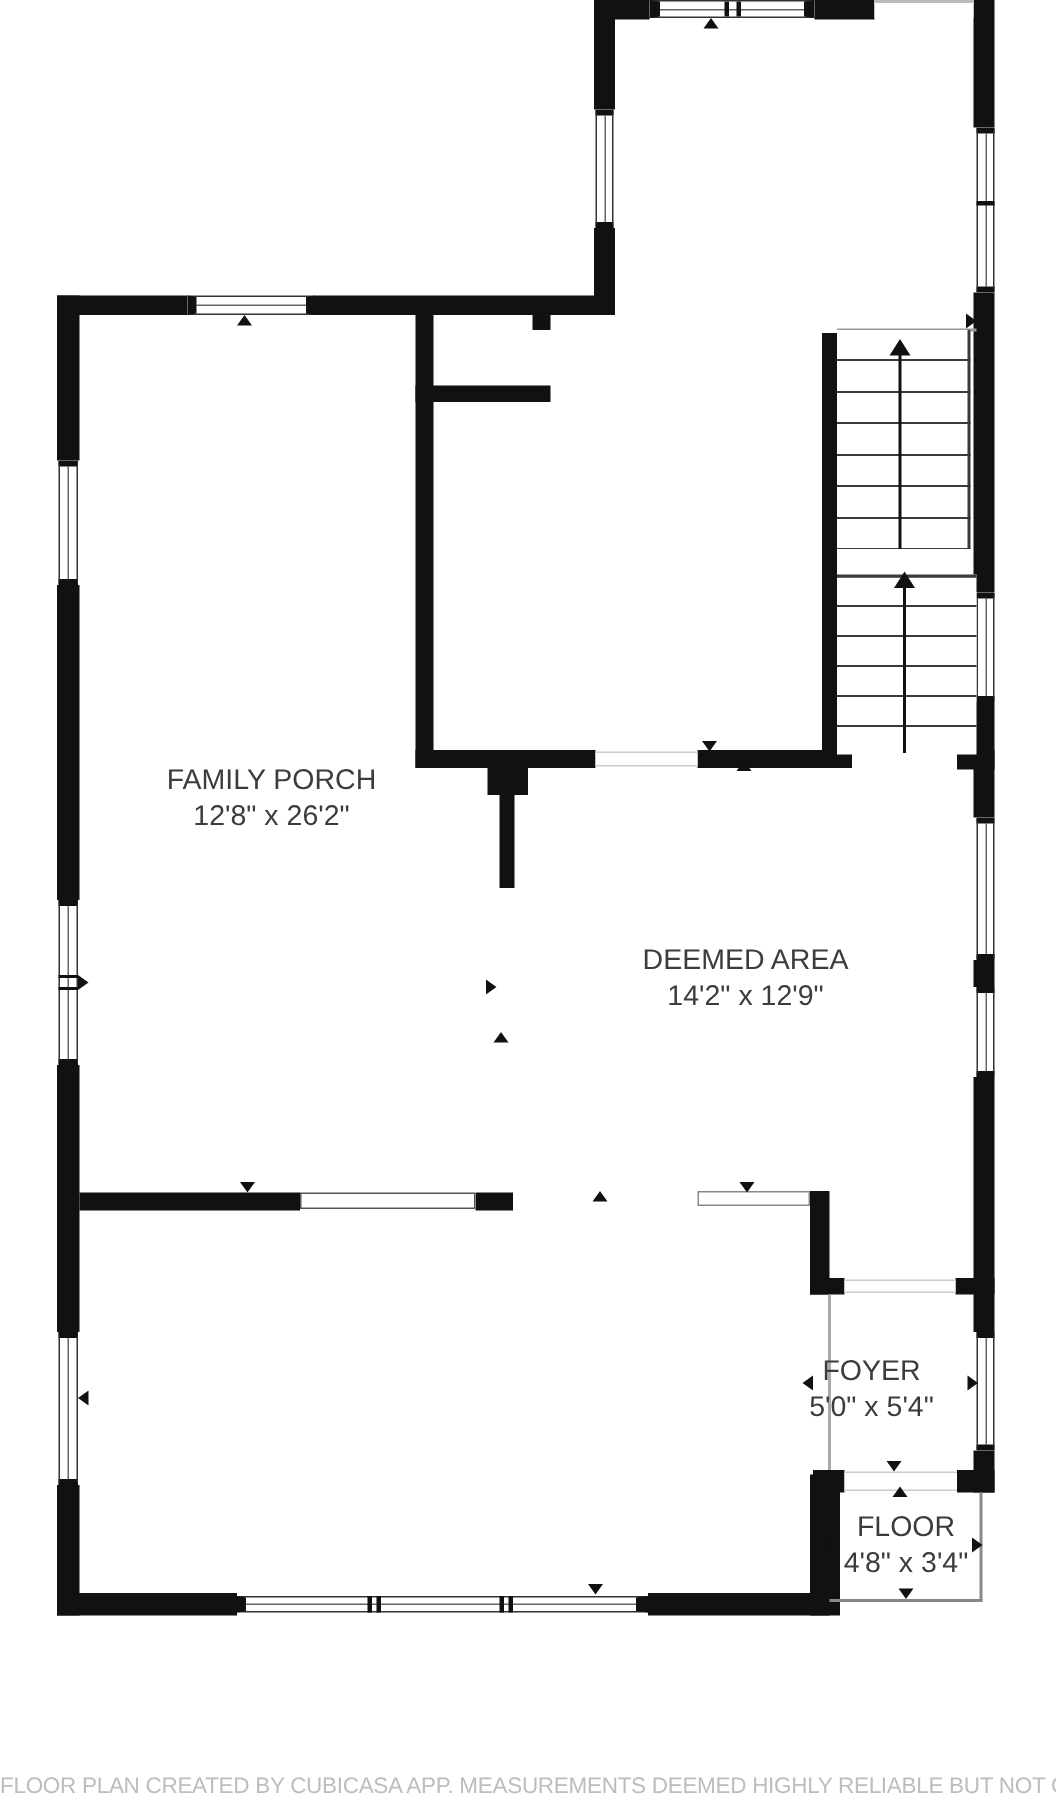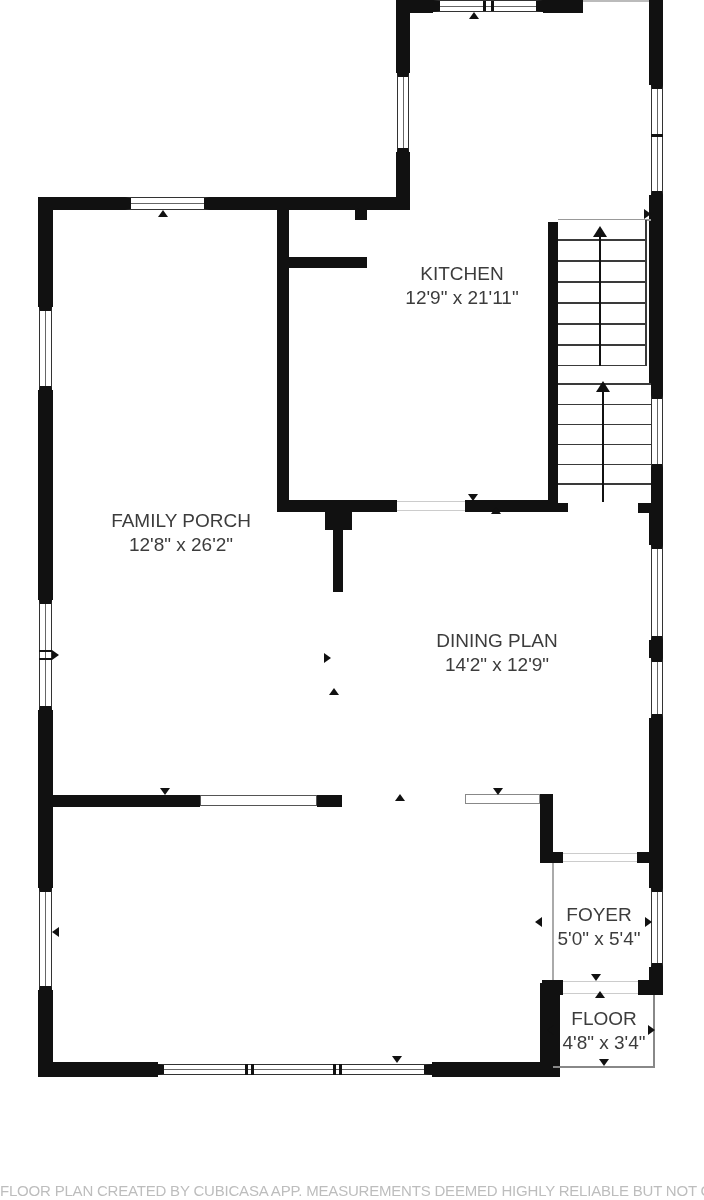--- a/index.html
+++ b/index.html
@@ -132,33 +132,29 @@
   <div class="tri up" style="left:395px;top:794px"></div>
   <div class="tri lf" style="left:535px;top:917px"></div>
   <div class="tri rt" style="left:645px;top:917px"></div>
   <div class="tri dn" style="left:591px;top:974px"></div>
   <div class="tri up" style="left:595px;top:991px"></div>
   <div class="tri lf" style="left:547px;top:1025px"></div>
   <div class="tri rt" style="left:648px;top:1025px"></div>
   <div class="tri dn" style="left:599px;top:1059px"></div>
   <div class="tri dn" style="left:392px;top:1056px"></div>
 
-  <div class="room-label" style="left:462px;top:286px">
-    <span style="display:block">KITCHEN</span>
-    <span style="display:block">12'9" x 21'11"</span>
-  </div>
   <div class="room-label" style="left:181px;top:533px">
     <span style="display:block">FAMILY PORCH</span>
     <span style="display:block">12'8" x 26'2"</span>
   </div>
   <div class="room-label" style="left:497px;top:653px">
-    <span style="display:block">DINING PLAN</span>
+    <span style="display:block">DEEMED AREA</span>
     <span style="display:block">14'2" x 12'9"</span>
   </div>
-  <div class="room-label" style="left:599px;top:927px">
+  <div class="room-label" style="left:581px;top:927px">
     <span style="display:block">FOYER</span>
     <span style="display:block">5'0" x 5'4"</span>
   </div>
   <div class="room-label" style="left:604px;top:1031px">
     <span style="display:block">FLOOR</span>
     <span style="display:block">4'8" x 3'4"</span>
   </div>
 
   <div class="footer">FLOOR PLAN CREATED BY CUBICASA APP. MEASUREMENTS DEEMED HIGHLY RELIABLE BUT NOT GUARANTEED.</div>
 </div>

